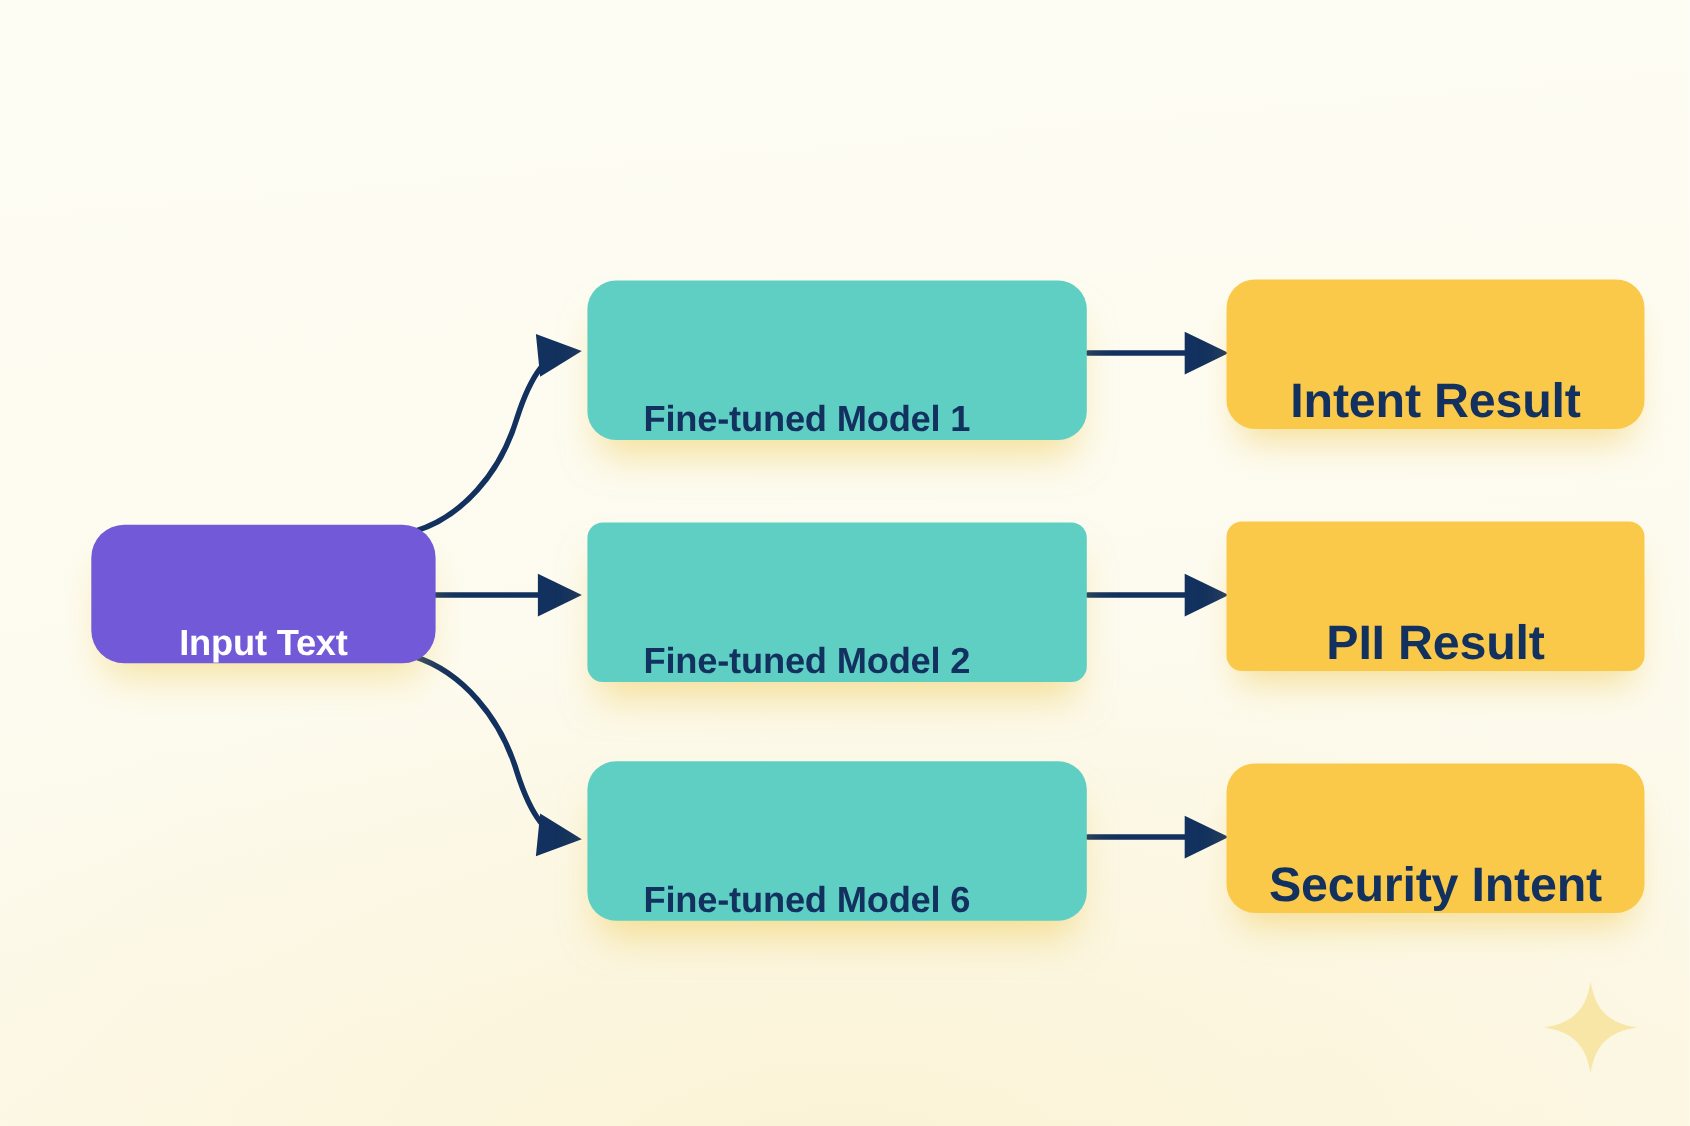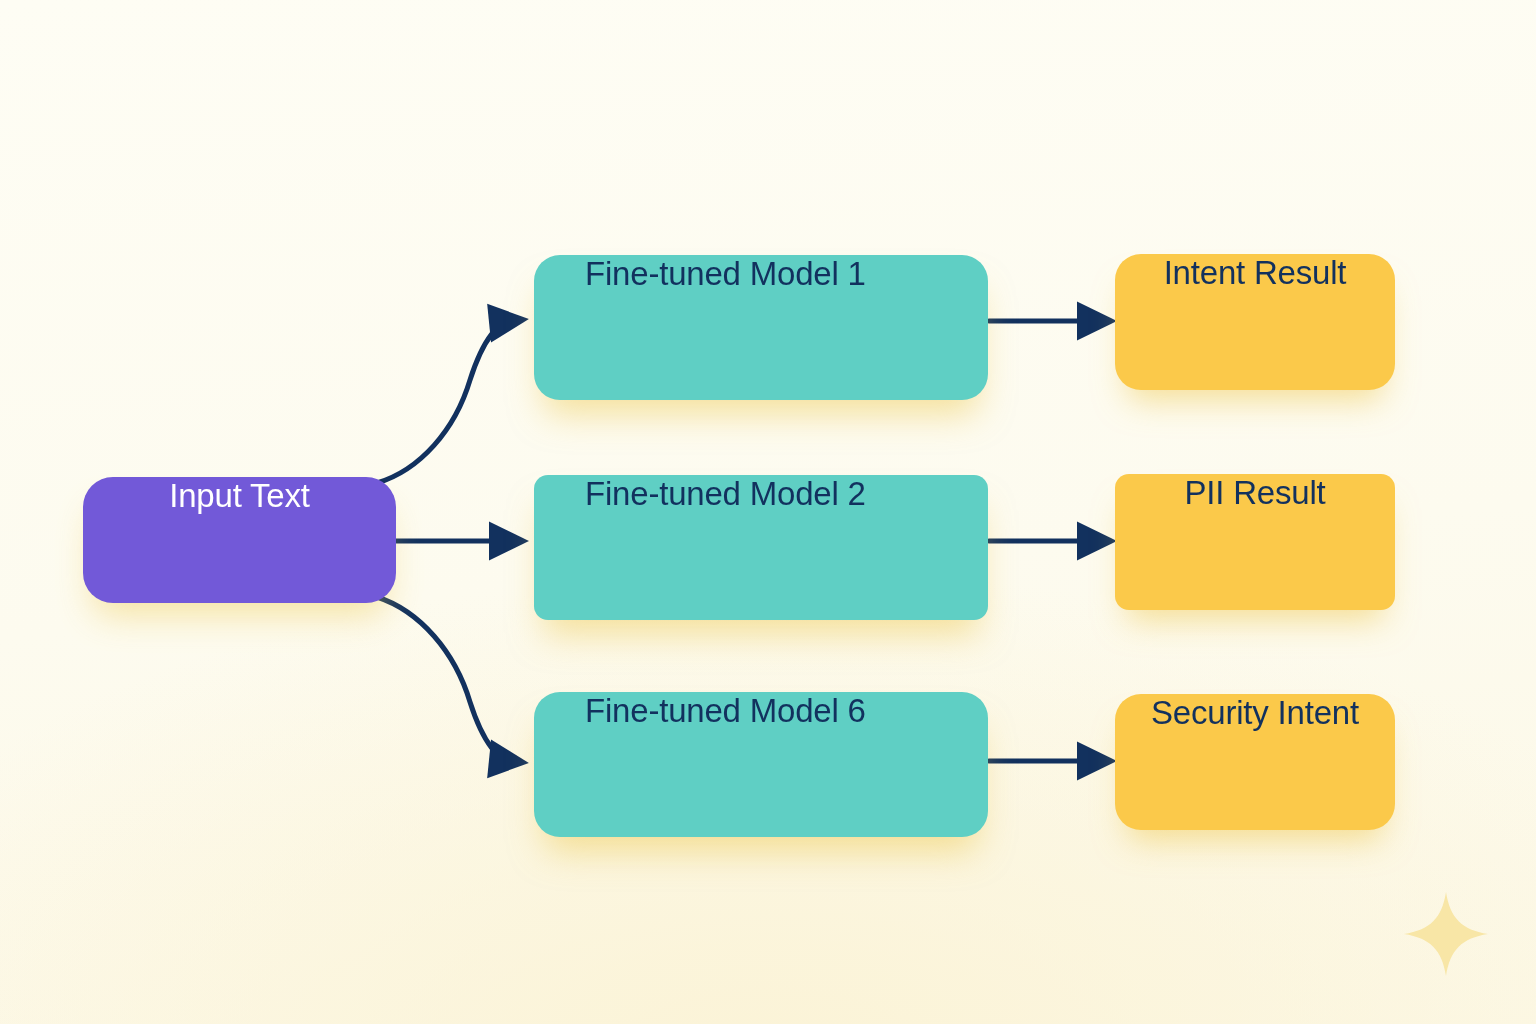--- a/index.html
+++ b/index.html
@@ -35,23 +35,23 @@
     width: 1536px;
     height: 1024px;
     pointer-events: none;
   }
 
   
   .node {
     position: absolute;
     box-sizing: border-box;
     display: flex;
-    align-items: flex-start;
+    align-items: flex-end;
     border-radius: 26px;
-    font-weight: normal;
+    font-weight: bold;
     letter-spacing: -0.2px;
     white-space: nowrap;
   }
   .node-input {
     left: 83px;
     top: 477px;
     width: 313px;
     height: 126px;
     border-radius: 30px;
     background: #7259D8;
@@ -65,25 +65,25 @@
     width: 454px;
     height: 145px;
     background: #5FCFC4;
     color: #12315E;
     font-size: 33px;
     padding-left: 51px;
     box-shadow: 0 24px 34px -10px rgba(238, 199, 74, 0.5);
   }
   .node-result {
     left: 1115px;
-    width: 280px;
+    width: 380px;
     height: 136px;
     background: #FBC94A;
     color: #12315E;
-    font-size: 33px;
+    font-size: 44px;
     justify-content: center;
     box-shadow: 0 22px 32px -12px rgba(238, 199, 74, 0.55);
   }
   .row-1 { top: 255px; }
   .row-2 { top: 475px; border-radius: 14px; }
   .row-3 { top: 692px; }
   .node-result.row-1 { top: 254px; }
   .node-result.row-2 { top: 474px; }
   .node-result.row-3 { top: 694px; }
 </style>

